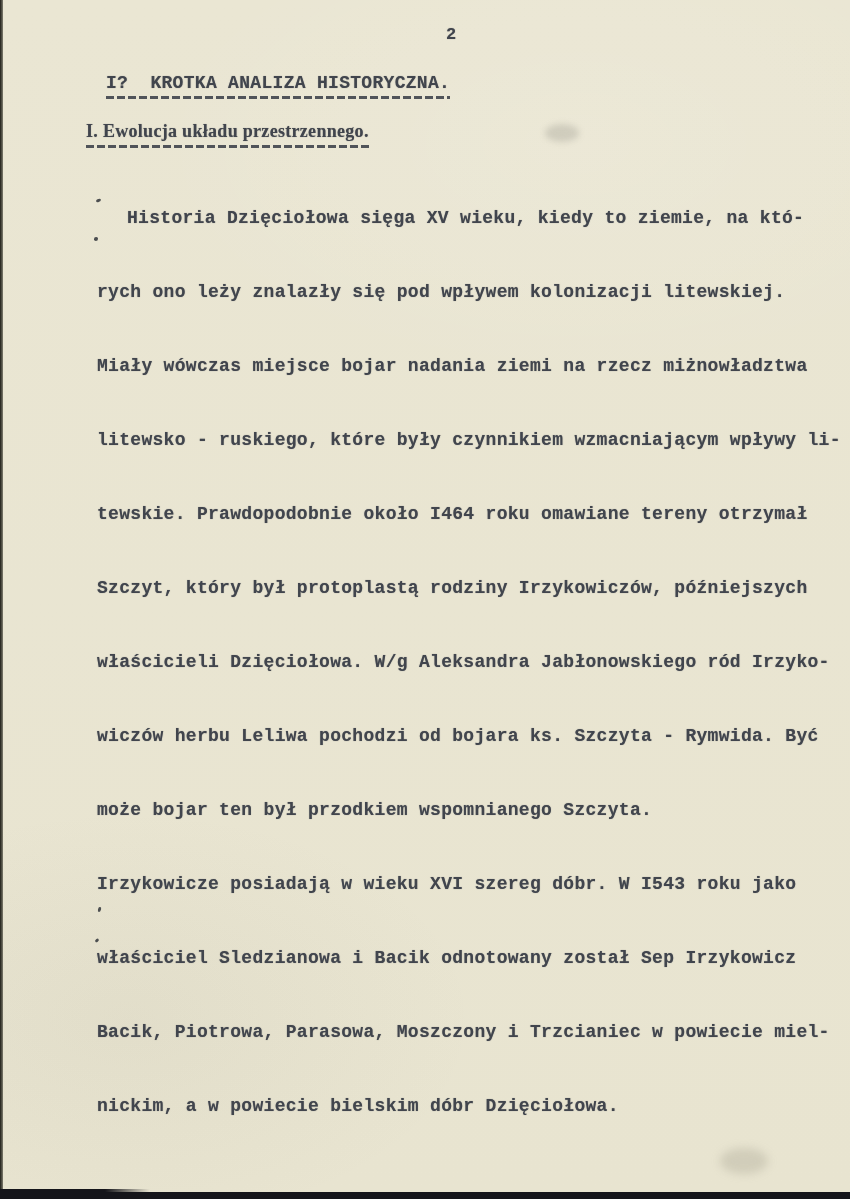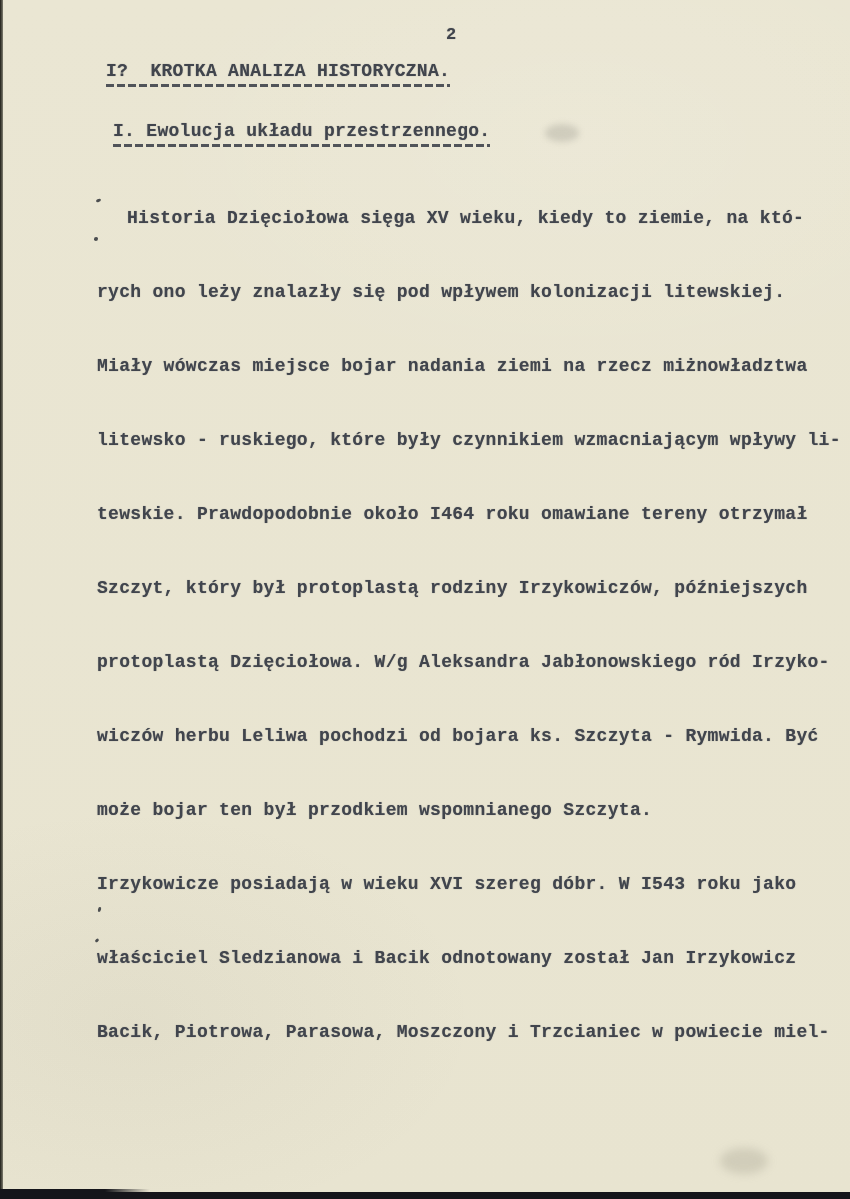--- a/index.html
+++ b/index.html
@@ -11,22 +11,22 @@
       linear-gradient(#eae6d3, #e8e4d0);
     font-family:"Liberation Mono","DejaVu Sans Mono",monospace;
     color:#41454d;font-weight:700;
   }
   .txt{font-size:18px;letter-spacing:0.3px;white-space:pre;text-shadow:0 0 1px rgba(62,66,74,0.55);}
   .pagenum{position:absolute;left:446px;top:25px;font-size:17px;}
   .heading{
     position:absolute;padding-bottom:6px;
     background:repeating-linear-gradient(to right, rgba(64,68,76,0.9) 0 8px, rgba(64,68,76,0) 8px 11px) left bottom/100% 3px no-repeat;
   }
-  .h1{left:106px;top:61px;text-align:center;}
-  .h2{left:113px;top:121px;}
+  .h1{left:106px;top:73px;text-align:center;}
+  .h2{left:86px;top:121px;font-family:Liberation Serif, serif;}
   .block{position:absolute;left:97px;top:161px;}
   .block .line{height:34px;line-height:34px;}
   .block .line:first-child{text-indent:30px;}
   .edge-left{position:absolute;left:0;top:0;width:3px;height:1199px;background:linear-gradient(to right,#1c1c16,rgba(40,40,30,0.55));}
   .edge-bottom{position:absolute;left:0;bottom:0;width:850px;height:7px;background:#15151a;}
   .edge-bottom-corner{position:absolute;left:0;bottom:0;width:150px;height:10px;background:linear-gradient(to right,#15151a 70%,rgba(21,21,26,0));}
   .speck{position:absolute;background:#30343a;border-radius:50% 40% 55% 45%;opacity:0.85;}
   .sp1{left:96px;top:199px;width:5px;height:3px;transform:rotate(-20deg);}
   .sp2{left:94px;top:237px;width:4px;height:4px;}
   .sp3{left:98px;top:907px;width:3px;height:5px;transform:rotate(12deg);}
@@ -46,26 +46,27 @@
 
   <div class="heading h2 txt">I. Ewolucja układu przestrzennego.</div>
 
   <div class="block txt">
     <div class="line">Historia Dzięciołowa sięga XV wieku, kiedy to ziemie, na któ-</div>
     <div class="line">rych ono leży znalazły się pod wpływem kolonizacji litewskiej.</div>
     <div class="line">Miały wówczas miejsce bojar nadania ziemi na rzecz miżnowładztwa</div>
     <div class="line">litewsko - ruskiego, które były czynnikiem wzmacniającym wpływy li-</div>
     <div class="line">tewskie. Prawdopodobnie około I464 roku omawiane tereny otrzymał</div>
     <div class="line">Szczyt, który był protoplastą rodziny Irzykowiczów, późniejszych</div>
-    <div class="line">protoplastą Dzięciołowa. W/g Aleksandra Jabłonowskiego ród Irzyko-</div>
+    <div class="line">właścicieli Dzięciołowa. W/g Aleksandra Jabłonowskiego ród Irzyko-</div>
     <div class="line">wiczów herbu Leliwa pochodzi od bojara ks. Szczyta - Rymwida. Być</div>
     <div class="line">może bojar ten był przodkiem wspomnianego Szczyta.</div>
     <div class="line">Irzykowicze posiadają w wieku XVI szereg dóbr. W I543 roku jako</div>
-    <div class="line">właściciel Sledzianowa i Bacik odnotowany został Jan Irzykowicz</div>
+    <div class="line">właściciel Sledzianowa i Bacik odnotowany został Sep Irzykowicz</div>
     <div class="line">Bacik, Piotrowa, Parasowa, Moszczony i Trzcianiec w powiecie miel-</div>
+    <div class="line">nickim, a w powiecie bielskim dóbr Dzięciołowa.</div>
     
     
     
     
     
     
     
     
     
     

